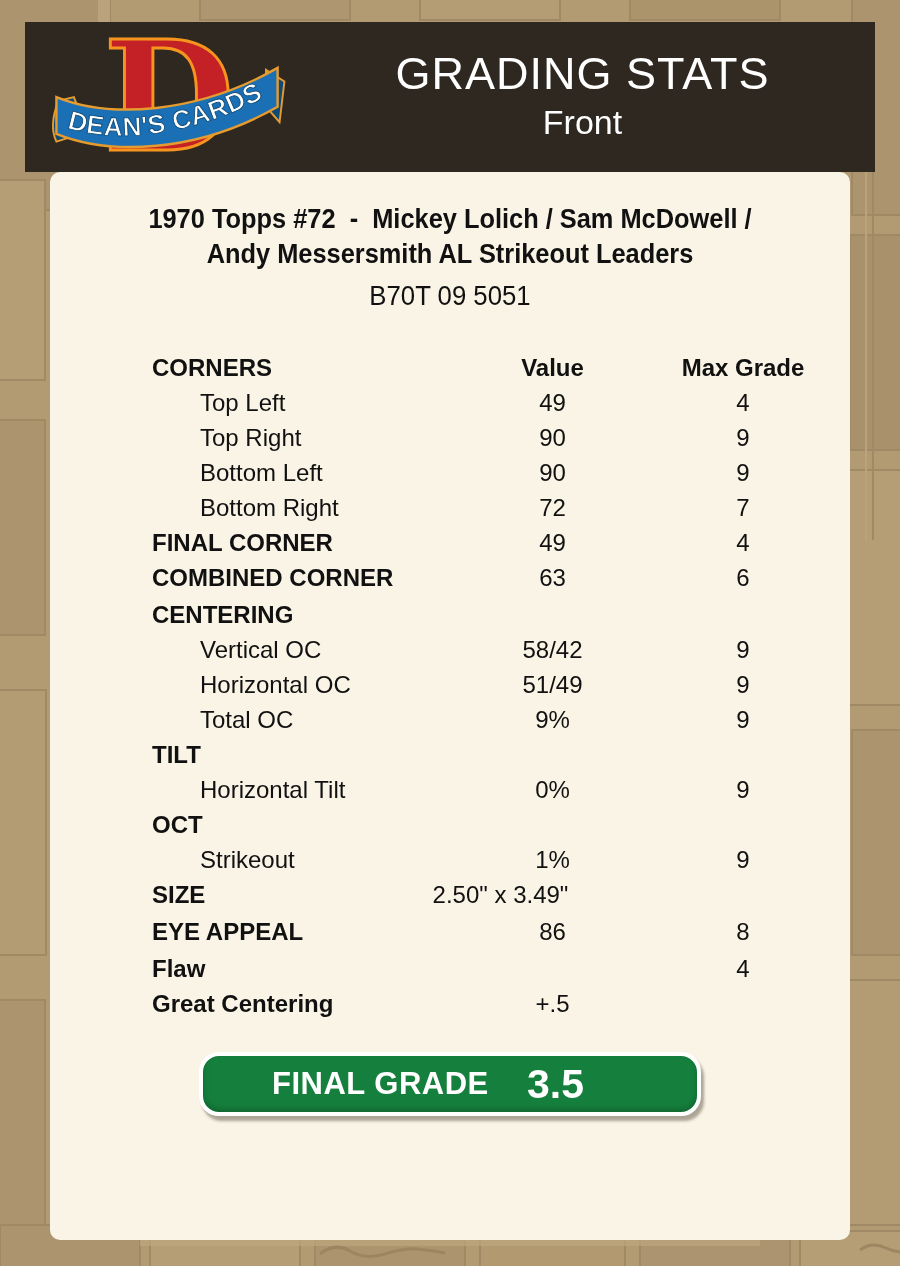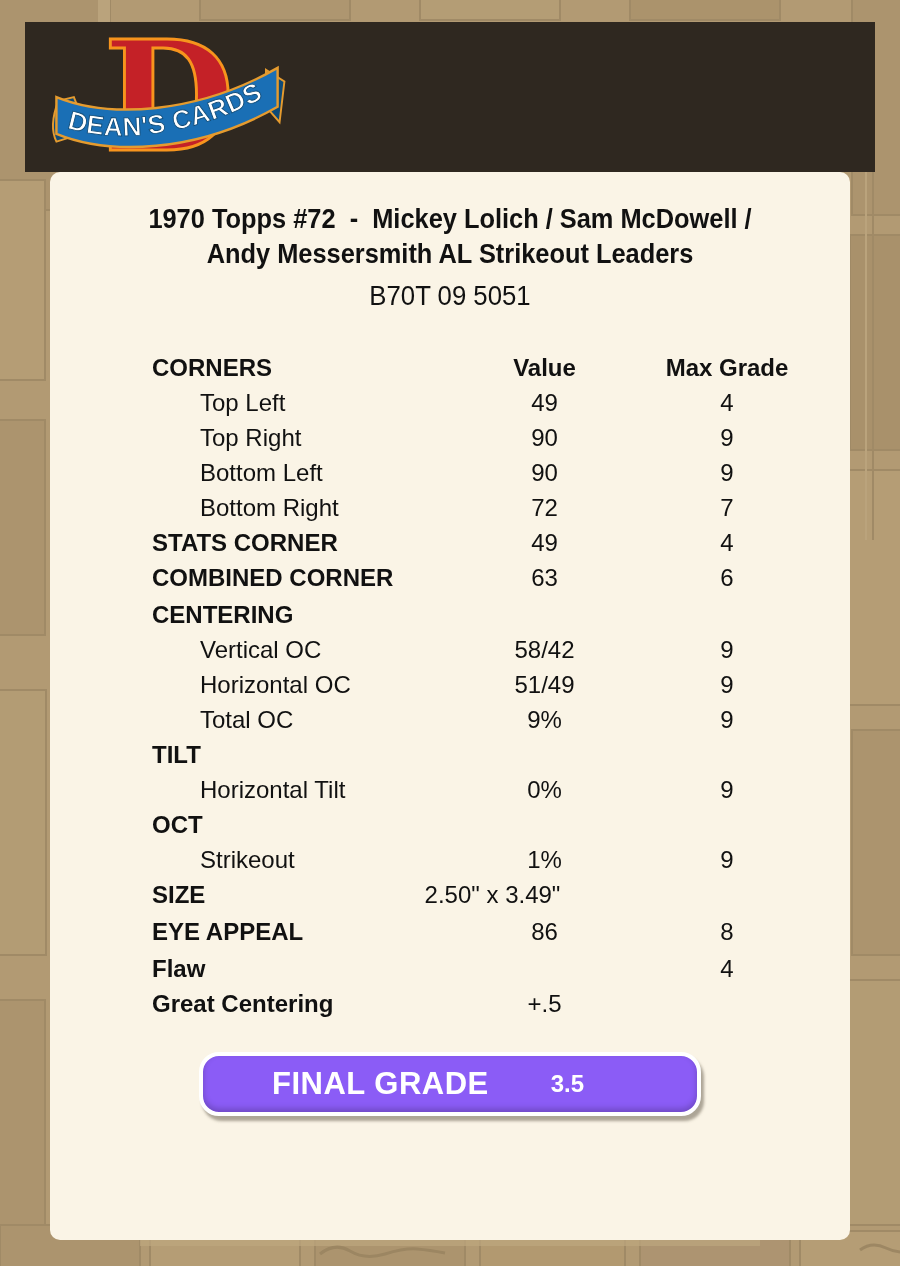--- a/index.html
+++ b/index.html
@@ -36,40 +36,40 @@
   .card-title {
     padding-top:30px; text-align:center; font-weight:bold;
     font-size:27px; line-height:35px; transform:scaleX(.94);
   }
   .card-code {
     text-align:center; font-size:28px; margin-top:8px; transform:scaleX(.92);
   }
 
   
   .stats { margin-top:38px; padding-left:102px; padding-right:33px; font-size:24px; }
-  .row { display:grid; grid-template-columns:300px 185px 180px; height:35px; align-items:center; }
+  .row { display:grid; grid-template-columns:300px 185px 180px; height:35px; align-items:center;gap:8px; }
   .row.gap { margin-top:2px; }
   .cell { white-space:nowrap; }
   .cell.label.section { font-weight:bold; }
   .cell.label.indent { padding-left:48px; }
   .cell.value, .cell.max { text-align:center; }
   .cell.colhead { font-weight:bold; }
   .cell.value.wide { transform:translateX(-52px); }
 
   
   .final-grade {
     position:relative; width:502px; height:64px; margin:31px auto 0;
-    background:#8b5cf6; border:4px solid #ffffff; border-radius:20px;
+    background:#15803d; border:4px solid #ffffff; border-radius:20px;
     box-sizing:border-box;
     box-shadow:3px 5px 3px rgba(120,112,96,.6), inset 0 -3px 6px rgba(0,0,0,.22);
     display:flex; align-items:center; justify-content:space-between;
     padding:0 113px 0 69px; color:#ffffff; font-weight:bold;
   }
   .final-grade-label { font-size:31px; letter-spacing:.5px; }
-  .final-grade-value { font-size:24px; }
+  .final-grade-value { font-size:41px; }
 </style>
 </head>
 <body>
 
 <svg class="bg-collage" viewBox="0 0 900 1266" aria-hidden="true">
   <rect x="0" y="0" width="900" height="1266" fill="#b29a73"></rect>
   <g opacity="0.5" stroke="#8f7c5a" stroke-width="2">
     <rect x="-60" y="-30" width="170" height="240" fill="#a8906a"></rect>
     <rect x="98" y="-45" width="12" height="80" fill="#c3ad85" stroke="none"></rect>
     <rect x="200" y="-52" width="150" height="72" fill="#ab946e"></rect>
@@ -109,20 +109,24 @@
         <path d="M224,38 L243,50 L238,92 L224,76 Z" fill="#0e4a77" stroke="#e59b2e" stroke-width="2"></path>
         <path d="M8,66 C62,88 152,84 236,36 L236,76 C152,124 62,126 8,104 Z" fill="#1a6fb5" stroke="#e59b2e" stroke-width="2.5"></path>
         <defs>
           <path id="ribbon-text-path" d="M16,97 C68,115 152,107 232,61"></path>
         </defs>
         <text font-size="27" font-weight="bold" fill="#ffffff" stroke="#0e4a77" stroke-width="0.9" letter-spacing="0.5">
           <textPath href="#ribbon-text-path" startOffset="3">DEAN'S CARDS</textPath>
         </text>
       </svg>
     </div>
+    <div class="header-text">
+      <div class="header-title">GRADING STATS</div>
+      <div class="header-subtitle">Front</div>
+    </div>
   </div>
 
   <div class="panel">
 
     <div class="card-title">
       <div>1970 Topps #72&nbsp; - &nbsp;Mickey Lolich / Sam McDowell /</div>
       <div>Andy Messersmith AL Strikeout Leaders</div>
     </div>
     <div class="card-code">B70T 09 5051</div>
 
@@ -147,21 +151,21 @@
             <span class="cell label indent">Bottom Left</span>
             <span class="cell value">90</span>
             <span class="cell max">9</span>
           </div>
           <div class="row">
             <span class="cell label indent">Bottom Right</span>
             <span class="cell value">72</span>
             <span class="cell max">7</span>
           </div>
           <div class="row">
-            <span class="cell label section">STATS CORNER</span>
+            <span class="cell label section">FINAL CORNER</span>
             <span class="cell value">49</span>
             <span class="cell max">4</span>
           </div>
           <div class="row">
             <span class="cell label section">COMBINED CORNER</span>
             <span class="cell value">63</span>
             <span class="cell max">6</span>
           </div>
           <div class="row gap">
             <span class="cell label section">CENTERING</span>

